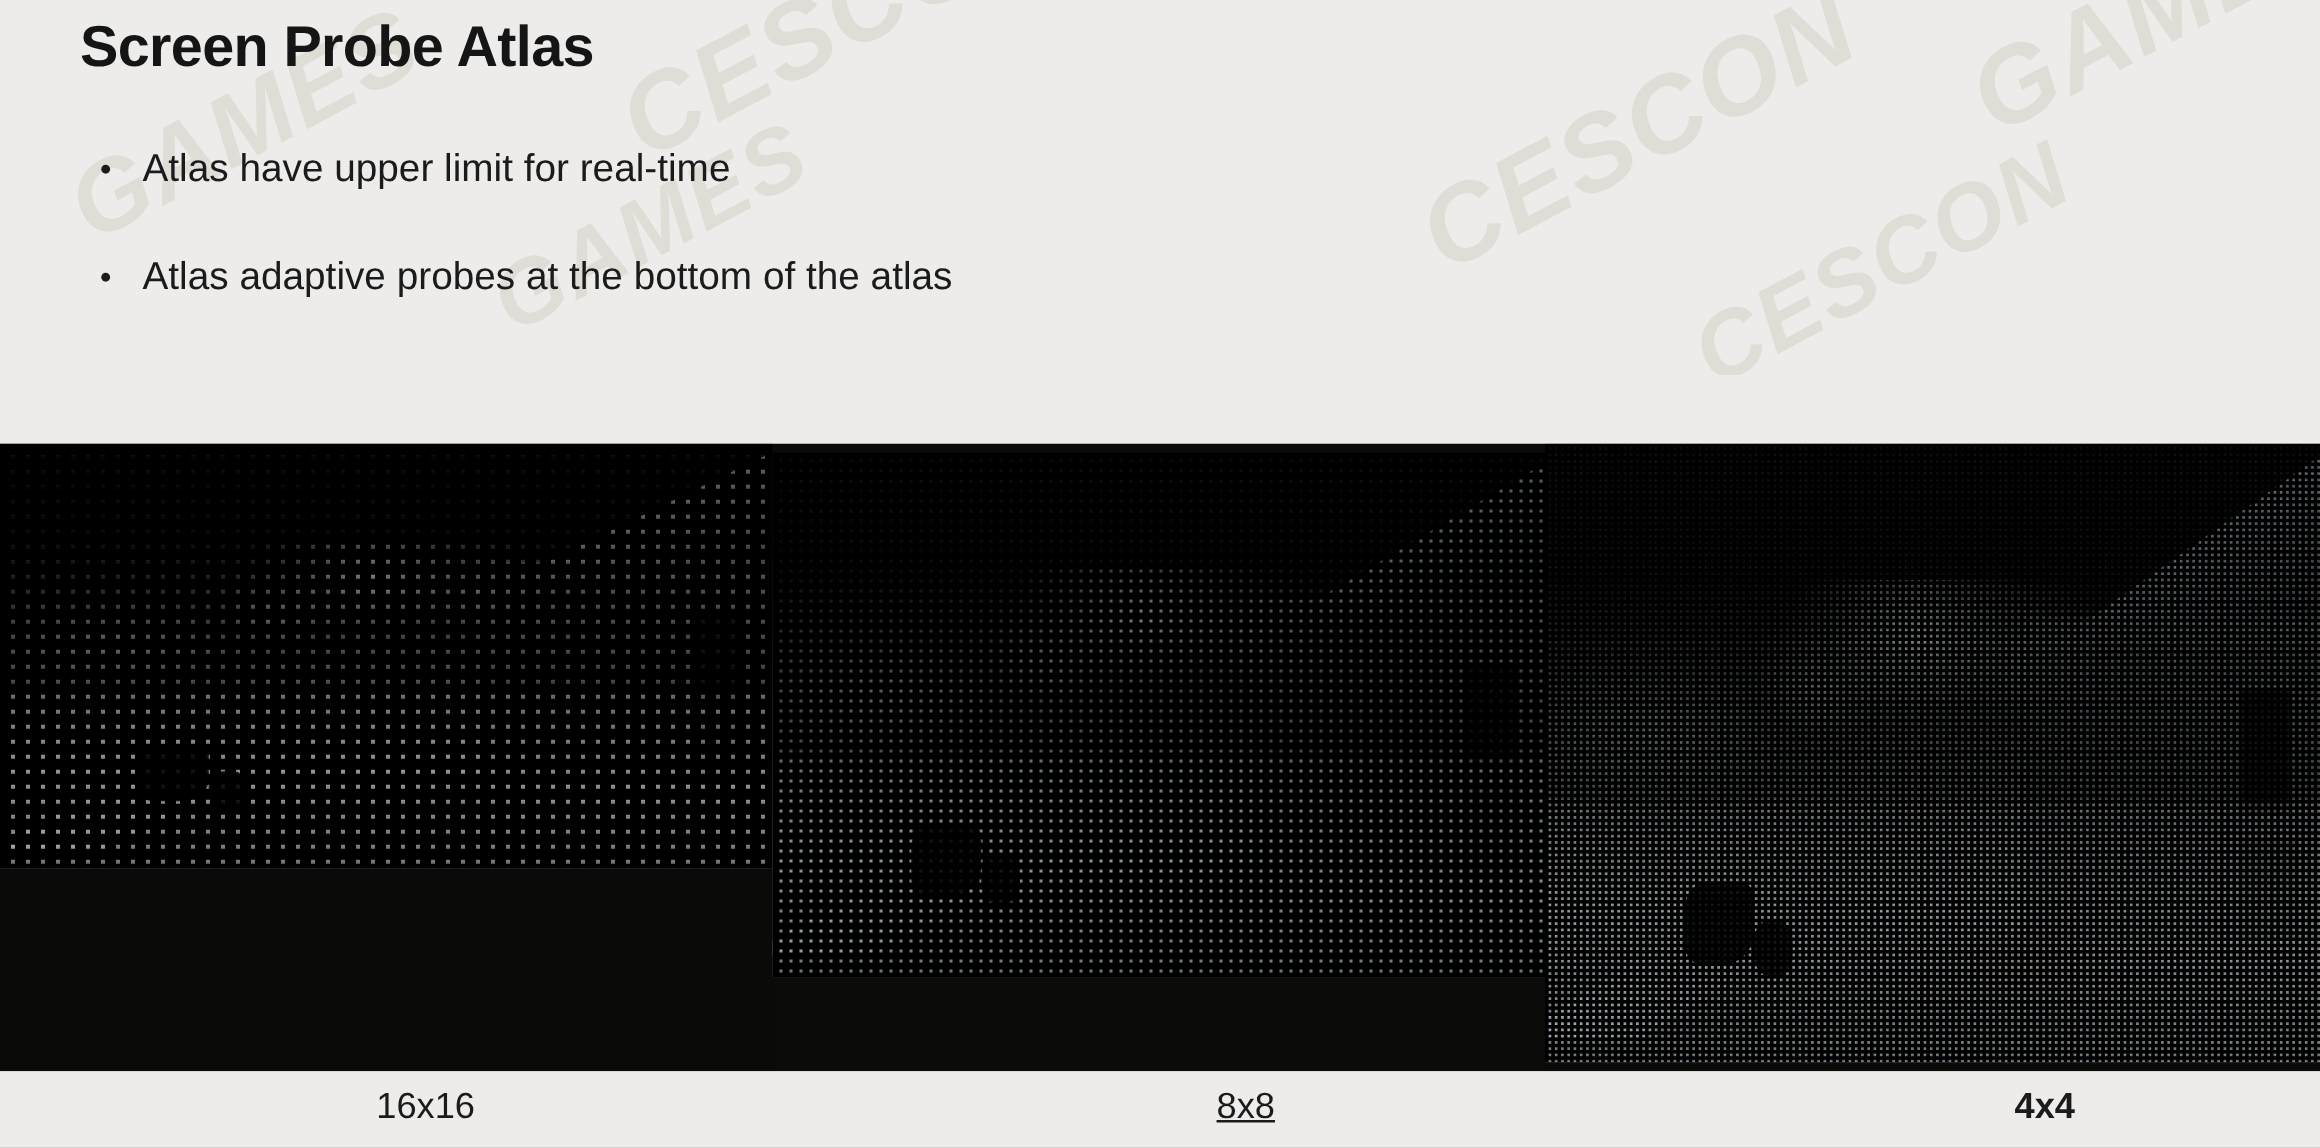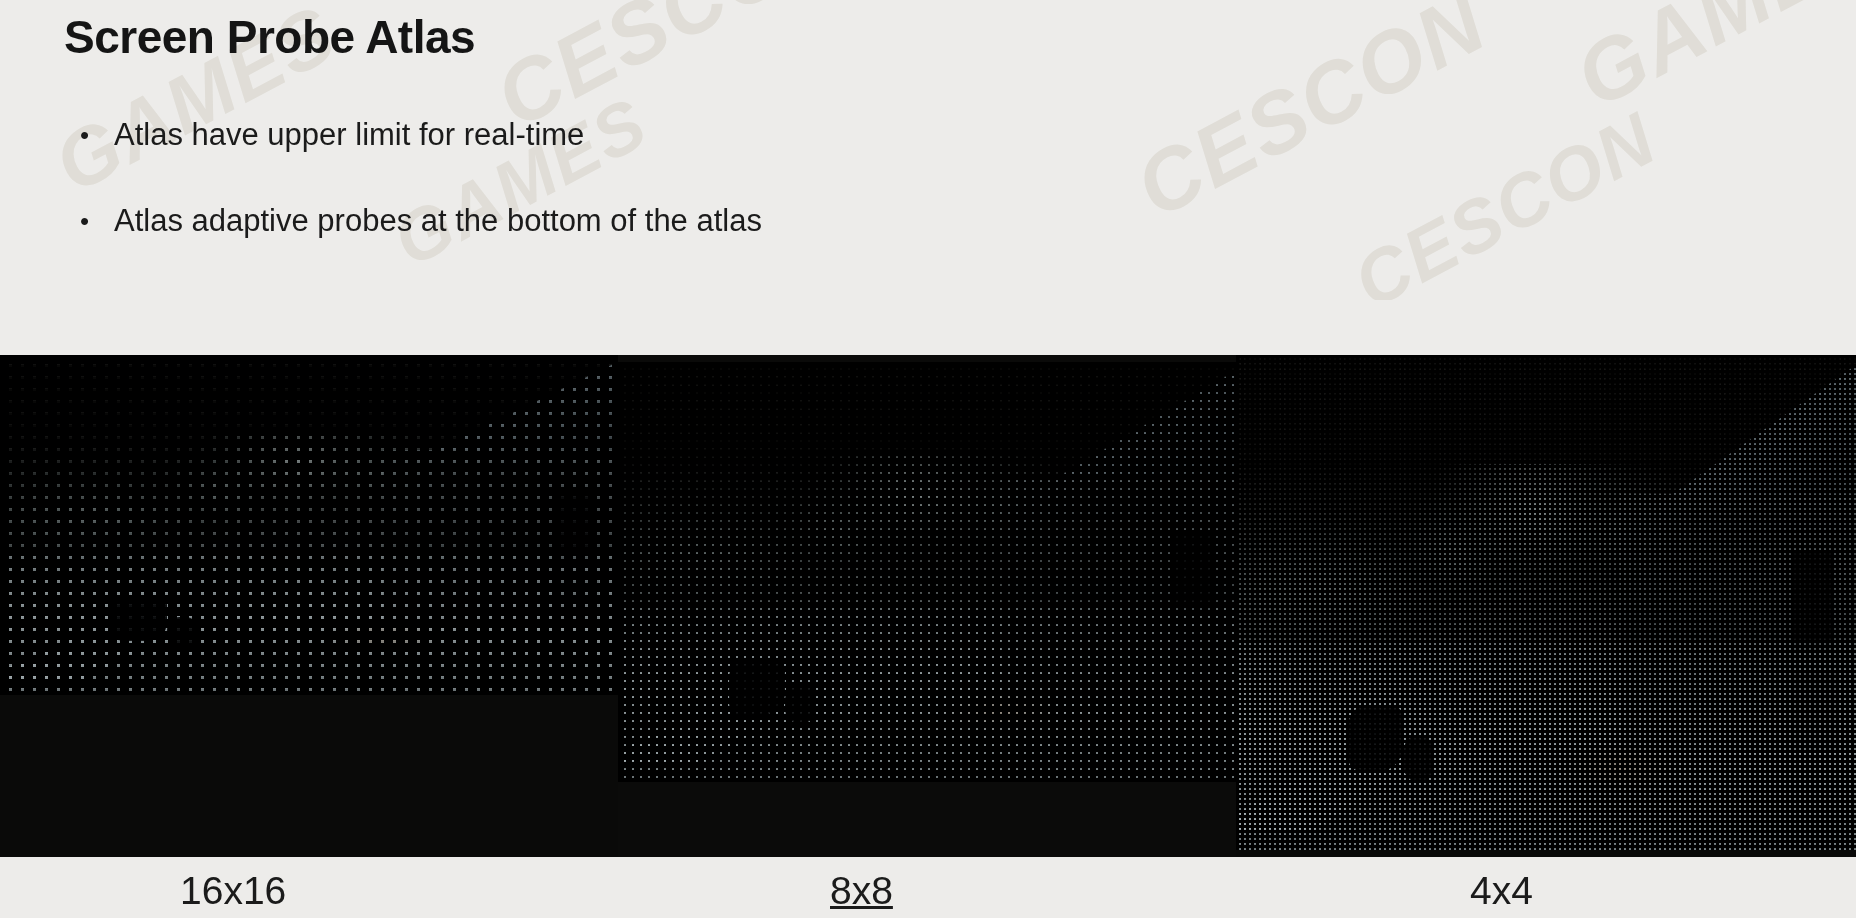--- a/index.html
+++ b/index.html
@@ -280,28 +280,28 @@
     left: 0;
     top: 857px;
     width: 1856px;
     height: 61px;
     background: #edecea;
     z-index: 4;
   }
   .caption {
     position: absolute;
     top: 12px;
-    font-size: 39px;
+    font-size: 29px;
     color: #1b1b1b;
-    text-align: left;
+    text-align: right;
     font-family: "Liberation Sans", sans-serif;
   }
   .cap-1 { left: 180px; width: 200px; }
   .cap-2 { left: 830px; width: 190px; text-decoration: underline; }
-  .cap-3 { left: 1470px; width: 190px; }
+  .cap-3 { left: 1470px; width: 190px; font-weight: bold; }
 </style>
 </head>
 <body>
 
 <div class="slide">
 
   <div class="watermark-layer">
     <div class="wm wm-a">GAMES</div>
     <div class="wm wm-b">CESCON</div>
     <div class="wm wm-c">GAMES</div>

